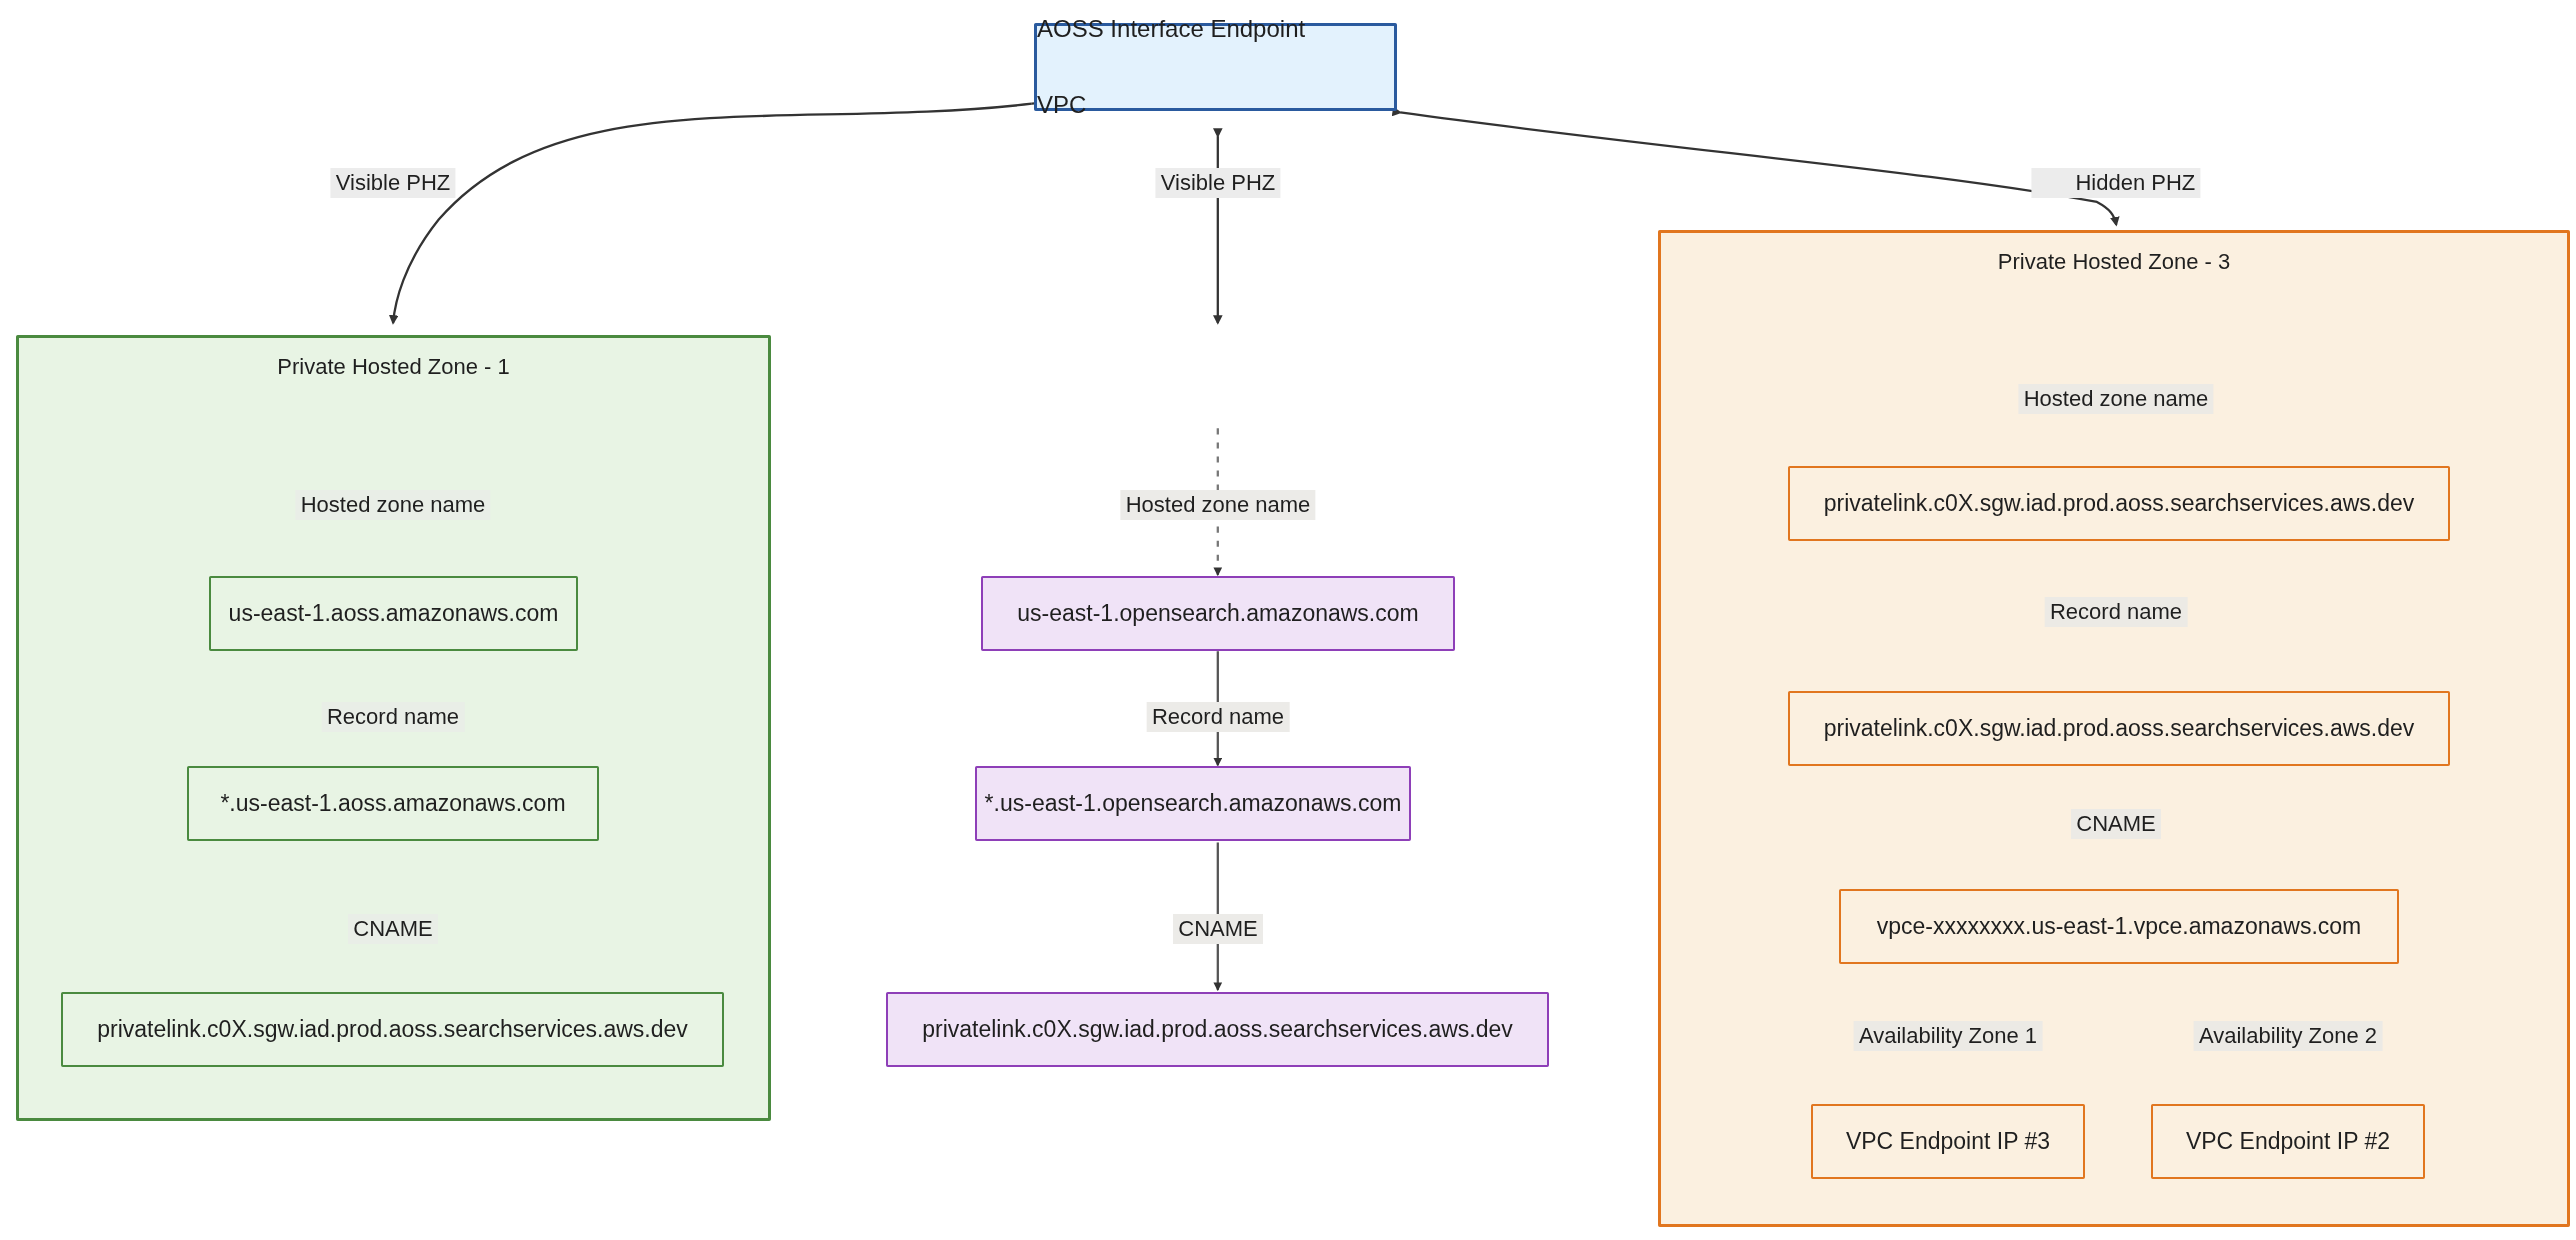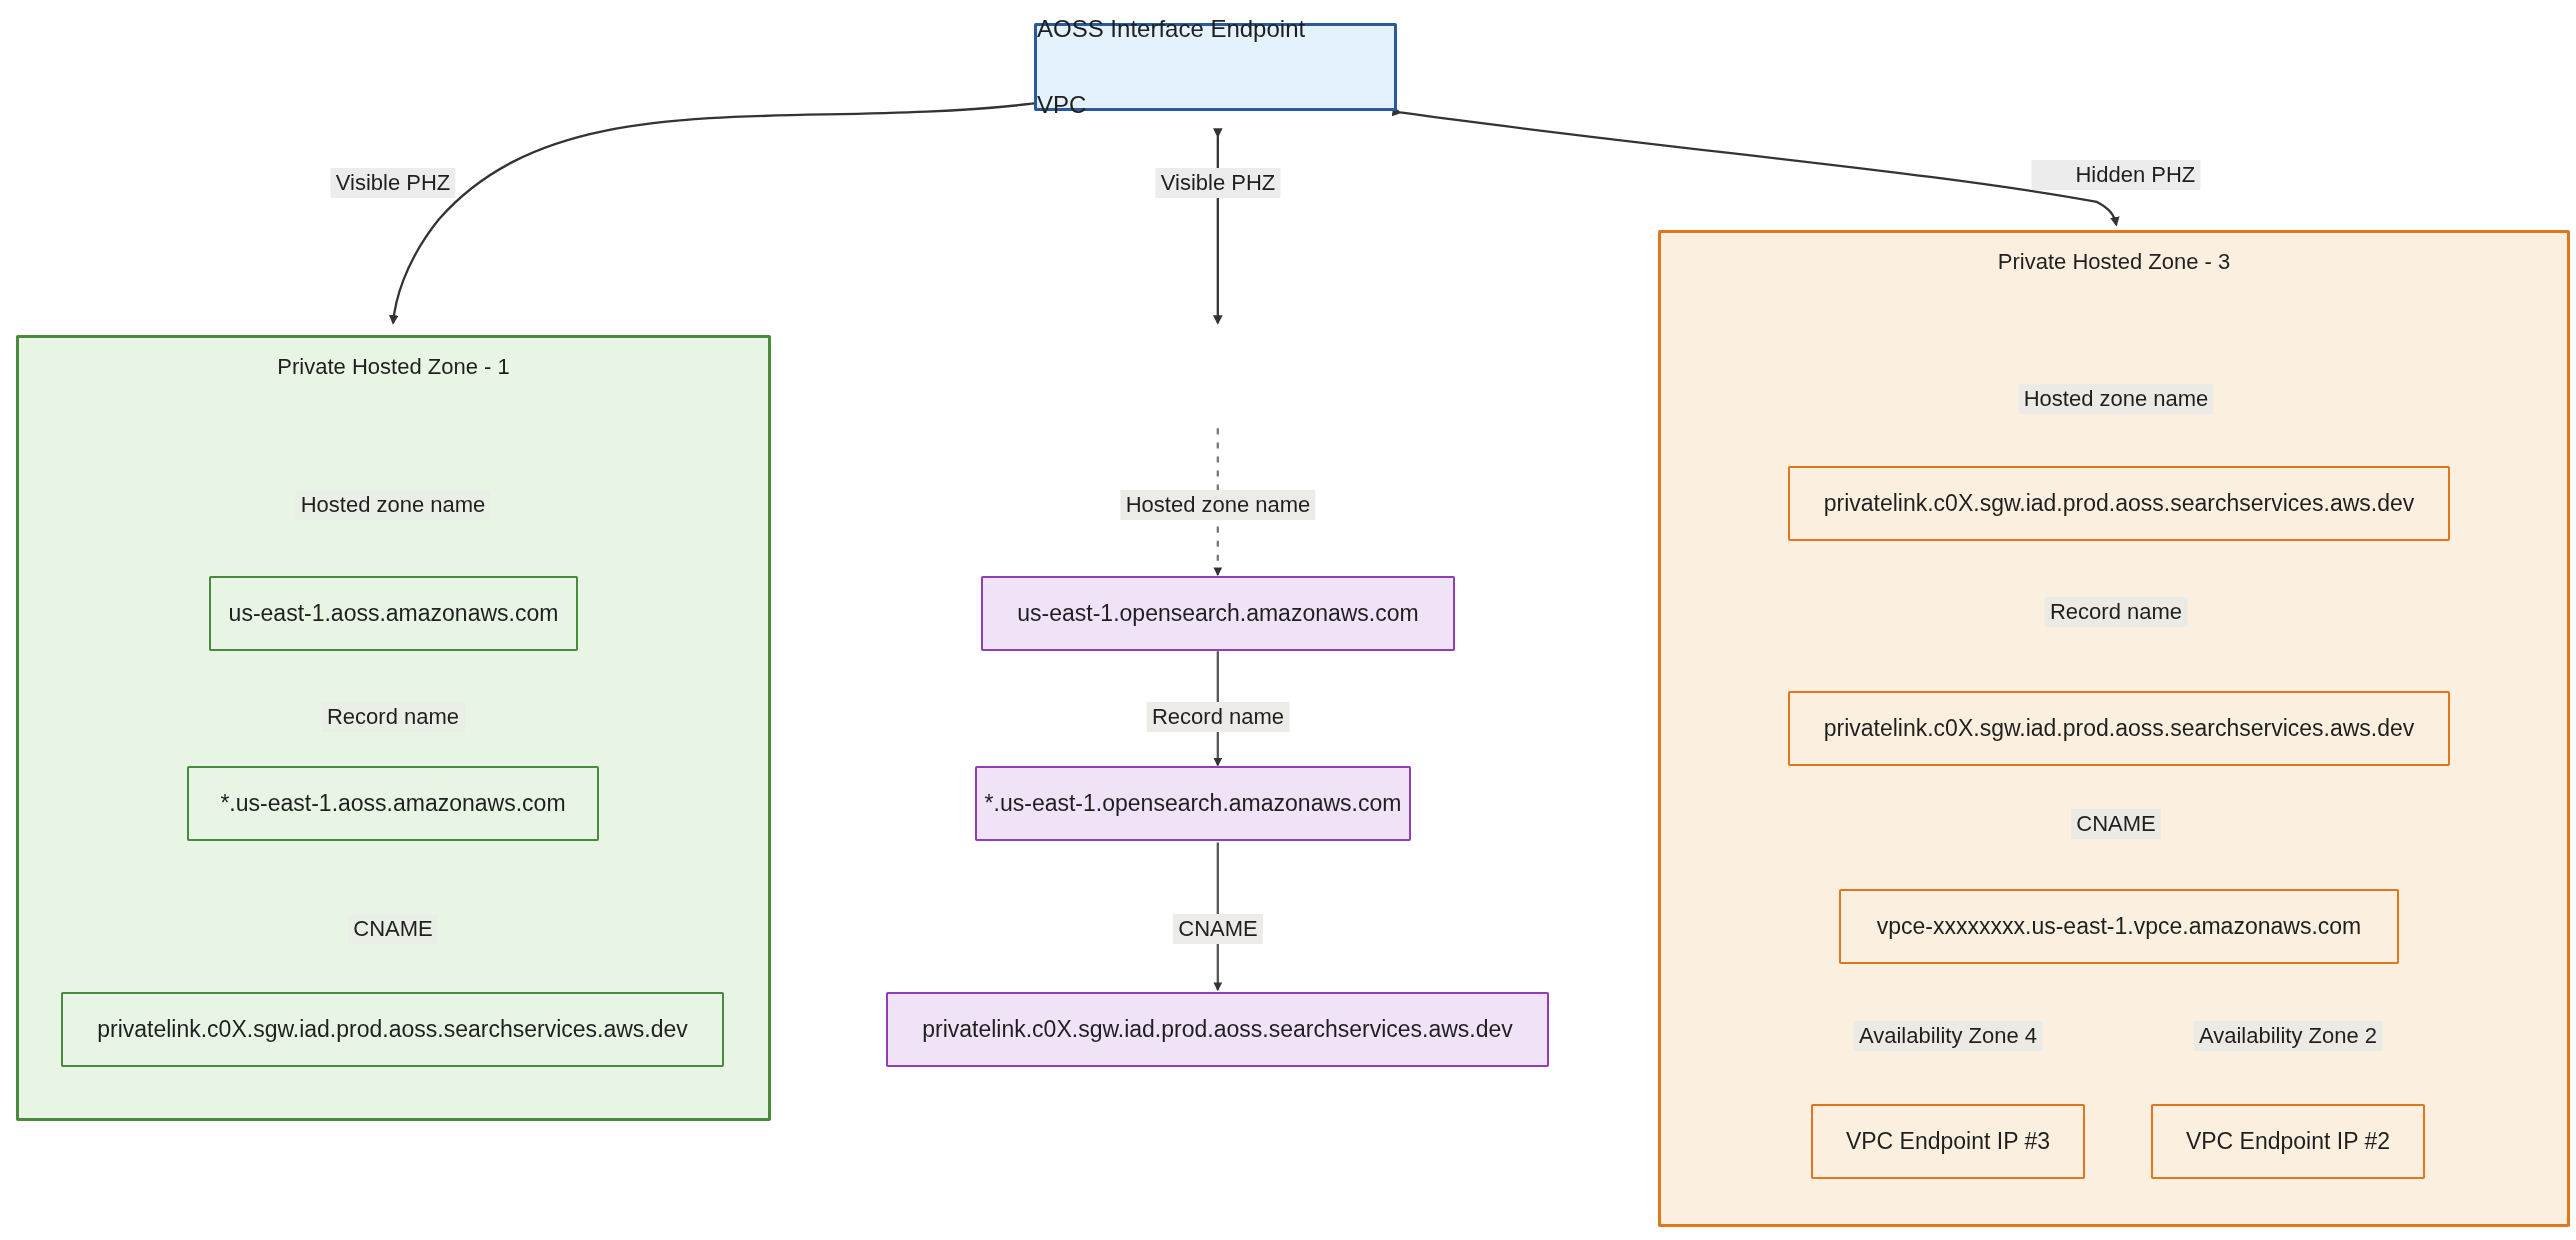--- a/index.html
+++ b/index.html
@@ -120,21 +120,21 @@
     <path d="M2470,1095 C 2545,1150 2595,1215 2610,1255" fill="none" stroke="#333333" stroke-width="2.6" marker-end="url(#arrowsm)"></path>
   </svg>
 
   <div class="top-node" style="left:1034px; top:23px; width:363px; height:88px;">
     <span>AOSS Interface Endpoint</span>
     <span>VPC</span>
   </div>
 
   <div class="edge-label" style="left:393px; top:168px;">Visible PHZ</div>
   <div class="edge-label" style="left:1218px; top:168px;">Visible PHZ</div>
-  <div class="edge-label" style="left:2116px; top:160px;padding-left:44px;">Hidden PHZ</div>
+  <div class="edge-label" style="left:2116px; top:168px;padding-left:44px;">Hidden PHZ</div>
 
   <div class="zone" style="left:16px; top:335px; width:755px; height:786px; border-color:#4a8a3f; background:#e8f4e4;">
     <div class="zone-title" style="top:16px;">Private Hosted Zone - 1</div>
   </div>
 
   <div class="edge-label on-green" style="left:393px; top:490px;">Hosted zone name</div>
   <div class="node" style="left:209px; top:576px; width:369px; height:75px; border-color:#4a8a3f; background:#e8f4e4;">
     <span>us-east-1.aoss.amazonaws.com</span>
   </div>
 
@@ -176,21 +176,21 @@
   <div class="edge-label on-orange" style="left:2116px; top:597px;">Record name</div>
   <div class="node" style="left:1788px; top:691px; width:662px; height:75px; border-color:#e1761f; background:#fbf0e0;">
     <span>privatelink.c0X.sgw.iad.prod.aoss.searchservices.aws.dev</span>
   </div>
 
   <div class="edge-label on-orange" style="left:2116px; top:809px;">CNAME</div>
   <div class="node" style="left:1839px; top:889px; width:560px; height:75px; border-color:#e1761f; background:#fbf0e0;">
     <span>vpce-xxxxxxxx.us-east-1.vpce.amazonaws.com</span>
   </div>
 
-  <div class="edge-label on-orange" style="left:1948px; top:1021px;">Availability Zone 4</div>
+  <div class="edge-label on-orange" style="left:1948px; top:1021px;">Availability Zone 1</div>
   <div class="edge-label on-orange" style="left:2288px; top:1021px;">Availability Zone 2</div>
 
   <div class="node" style="left:1811px; top:1104px; width:274px; height:75px; border-color:#e1761f; background:#fbf0e0;">
     <span>VPC Endpoint IP #3</span>
   </div>
   <div class="node" style="left:2151px; top:1104px; width:274px; height:75px; border-color:#e1761f; background:#fbf0e0;">
     <span>VPC Endpoint IP #2</span>
   </div>
 
 </div>

